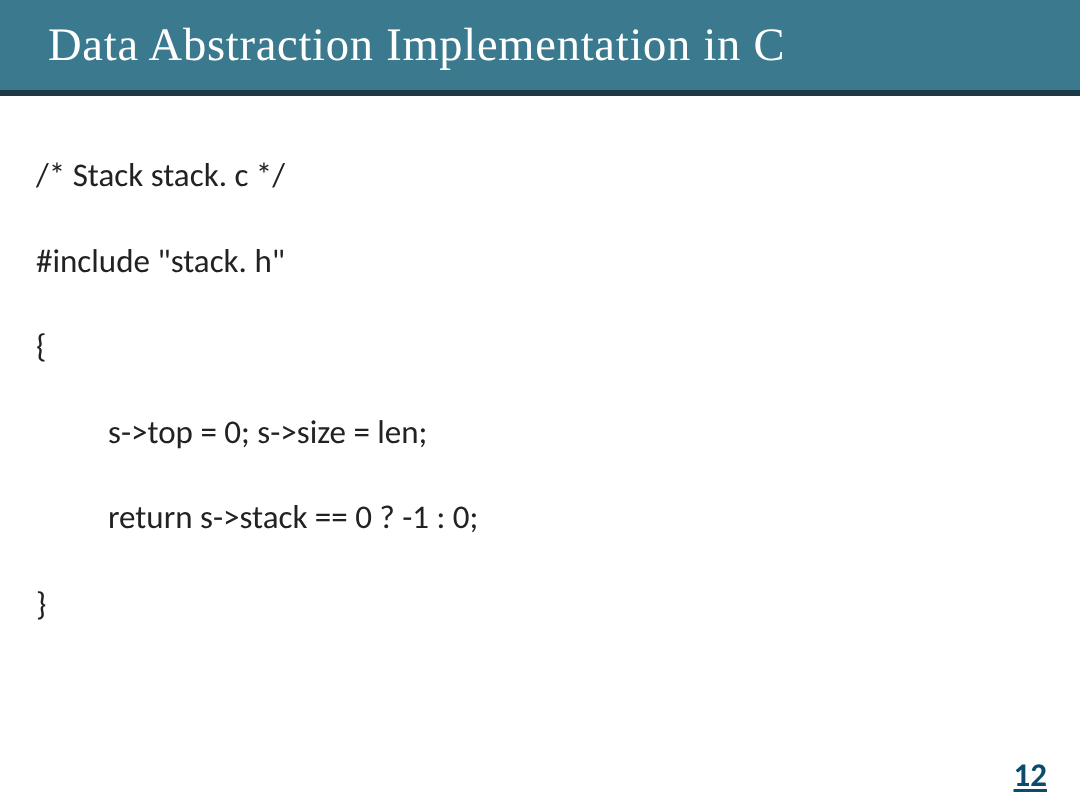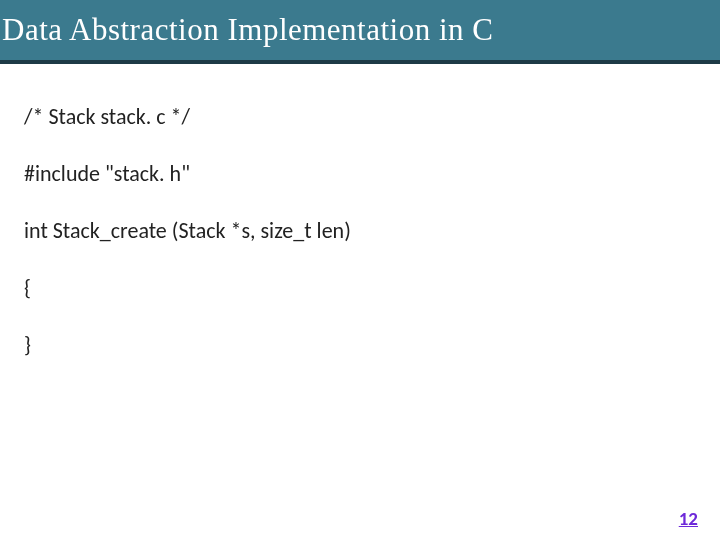--- a/index.html
+++ b/index.html
@@ -3,21 +3,21 @@
 <meta charset="utf-8">
 <style>
   * { margin: 0; padding: 0; box-sizing: border-box; }
   html, body { width: 720px; height: 540px; overflow: hidden; background: #fff; font-family: Calibri, "Segoe UI", sans-serif; }
   .slide { width: 720px; height: 540px; position: relative; background: #fff; }
   .title-bar {
     background: #3b7a8e;
     height: 64px;
     display: flex;
     align-items: center;
-    padding: 0 2px;
+    padding: 0 32px;
     border-bottom: 4px solid #1d3a46;
   }
   .title-bar h1 {
     font-family: "Comic Sans MS", "Chalkboard SE", cursive;
     font-weight: 400;
     color: #fff;
     font-size: 31px;
     letter-spacing: 0.5px;
   }
   .code-block {
@@ -26,39 +26,40 @@
     line-height: 1.3;
     color: #222;
     white-space: pre;
   }
   .code-line { display: block; }
   .ind1 { padding-left: 48px; }
   .page-num {
     position: absolute;
     bottom: 10px;
     right: 22px;
-    color: #6d28d9;
+    color: #0c4a6e;
     text-decoration: underline;
-    font-size: 19px;
+    font-size: 22px;
     font-weight: 700;
   }
 </style>
 </head>
 <body>
 
 <div class="slide">
   <div class="title-bar">
     <h1>Data Abstraction Implementation in C</h1>
   </div>
 
   <div class="code-block">
 <span class="code-line">/* Stack stack. c */</span>
 <span class="code-line">#include "stack. h"</span>
-<span class="code-line">int Stack_create (Stack *s, size_t len)</span>
 <span class="code-line">{</span>
+<span class="code-line ind1">s-&gt;top = 0; s-&gt;size = len;</span>
+<span class="code-line ind1">return s-&gt;stack == 0 ? -1 : 0;</span>
 <span class="code-line">}</span>
 
 
 
 
 
 
 
   </div>
 

